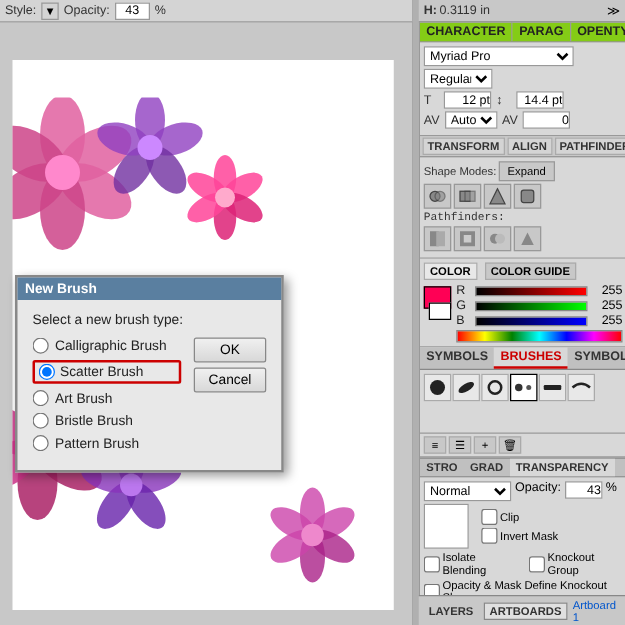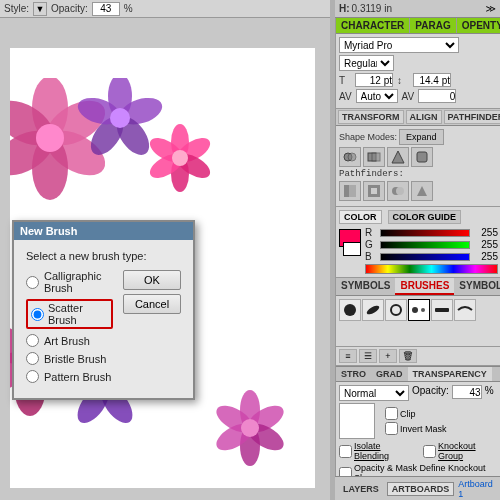--- a/index.html
+++ b/index.html
@@ -355,21 +355,20 @@
     .trans-check-label {
       font-size: 9px;
       display: flex;
       align-items: center;
       gap: 2px;
     }
     .trans-big-row {
       display: flex;
       gap: 11px;
       margin-bottom: 2px;
-      text-decoration: underline;
     }
     .trans-check-big {
       font-size: 9px;
       display: flex;
       align-items: center;
       gap: 2px;
     }
     .app-tabs {
       display: flex;
       background: #c0c0c0;
@@ -420,21 +419,21 @@
     .dialog-overlay {
       position: absolute;
       top: 0; left: 0;
       width: 500px; height: 500px;
       z-index: 100;
       pointer-events: none;
     }
     .dialog {
       position: absolute;
       top: 220px; left: 12px;
-      width: 183px;
+      width: 215px;
       background: #e8e8e8;
       border: 2px solid #888;
       box-shadow: 3px 3px 8px rgba(0,0,0,0.4);
       pointer-events: all;
     }
     .dialog-title-bar {
       background: #5a7fa0;
       color: white;
       font-size: 11px;
       font-weight: bold;

